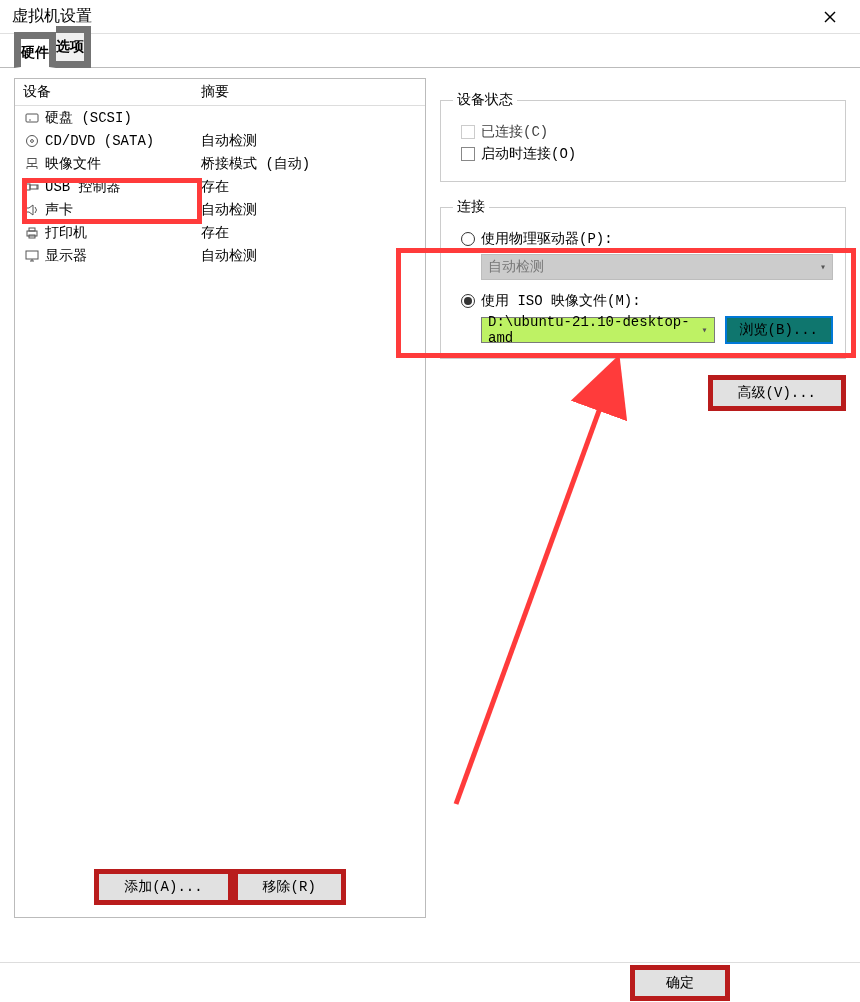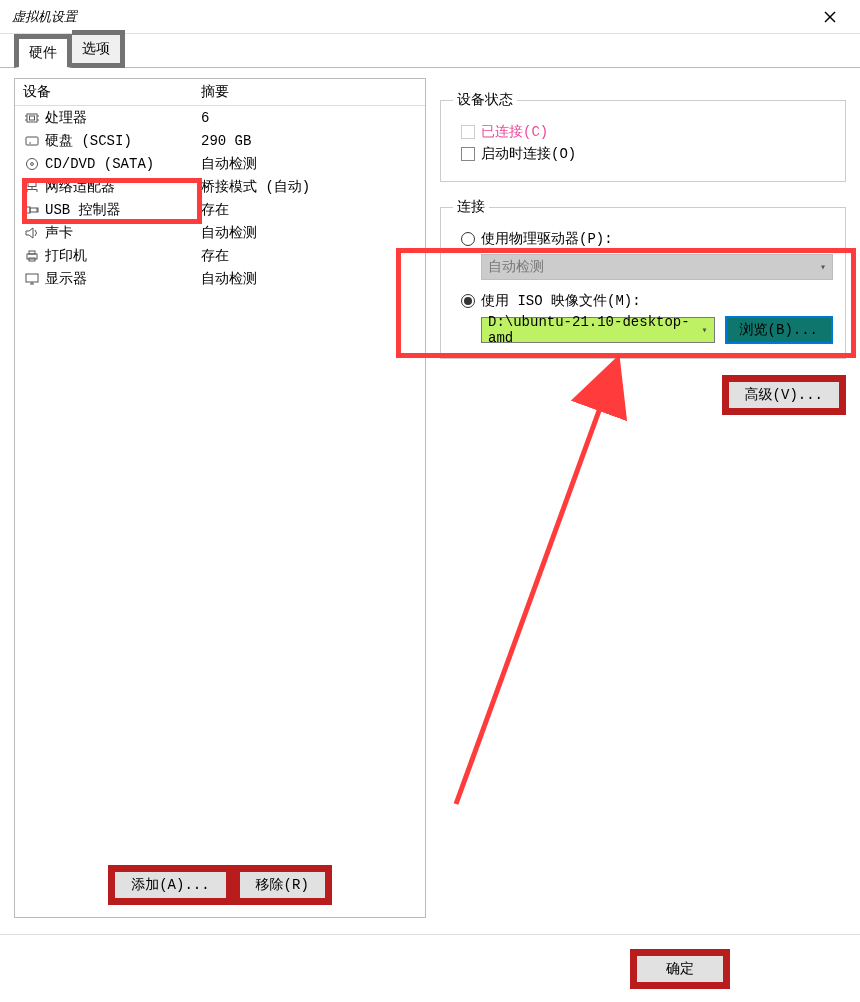--- a/index.html
+++ b/index.html
@@ -17,21 +17,21 @@
 
   
   .titlebar {
     height: 34px;
     display: flex;
     align-items: center;
     justify-content: space-between;
     padding: 0 10px 0 12px;
     border-bottom: 1px solid #e0e0e0;
   }
-  .titlebar .title { font-size: 13px; font-style: italic; }
+  .titlebar .title { font-size: 16px; }
   .titlebar .close {
     width: 40px;
     height: 30px;
     display: flex;
     align-items: center;
     justify-content: center;
     font-size: 18px;
     font-family: "Segoe UI Symbol", sans-serif;
     color: #000;
     cursor: default;
@@ -39,27 +39,28 @@
 
   
   .tabstrip {
     display: flex;
     align-items: flex-end;
     height: 34px;
     padding-left: 14px;
     border-bottom: 1px solid #bbb;
   }
   .tab {
-    padding: 5px 10px;
-    font-size: 14px;
-    border: 5px solid #737373;
+    padding: 5px 0;
+    font-size: 14px;
+    border: 7px solid #737373;
     background: #fff;
     cursor: default;
     position: relative;
     margin-bottom: -1px;
+    font-weight: bold;
   }
   .tab.active {
     background: #fff;
     border-bottom: 1px solid #fff;
     z-index: 2;
   }
   .tab.inactive {
     background: #f0f0f0;
     border-left: none;
   }
@@ -120,24 +121,24 @@
     overflow: hidden;
   }
 
   
   .left-buttons {
     display: flex;
     justify-content: center;
     padding: 10px 0 12px 0;
   }
   .btn {
-    padding: 4px 16px;
+    padding: 4px 25px;
     font-size: 14px;
     background: #e1e1e1;
-    border: 7px solid #b91c1c;
+    border: 5px solid #b91c1c;
     cursor: default;
     min-width: 86px;
     text-align: center;
   }
   .btn.highlight {
     background: #0f766e;
     border: 2px solid #0078d7;
     padding: 3px 13px;
   }
 
@@ -165,21 +166,21 @@
     font-size: 14px;
     margin: 4px 0;
     padding-left: 8px;
   }
   .chk .box {
     width: 14px; height: 14px;
     border: 1px solid #888;
     display: inline-block;
   }
   .chk.disabled .box { border-color: #ccc; }
-  .chk.disabled .lbl { color: #ec4899; }
+  .chk.disabled .lbl { color: #404040; }
 
   .rad .circle {
     width: 14px; height: 14px;
     border: 1px solid #333;
     border-radius: 50%;
     display: inline-flex;
     align-items: center;
     justify-content: center;
   }
   .rad .circle.checked::after {
@@ -246,21 +247,21 @@
     height: 460px;
     pointer-events: none;
   }
 
   
   .footer {
     position: absolute;
     left: 0;
     right: 0;
     bottom: 0;
-    height: 68px;
+    height: 40px;
     border-top: 1px solid #ddd;
     display: flex;
     align-items: center;
     justify-content: flex-end;
     padding-right: 130px;
     background: #fff;
   }
 </style>
 </head>
 <body>
@@ -284,44 +285,29 @@
 
   <div class="left-panel">
     <div class="device-header">
       <div class="col-device">设备</div>
       <div class="col-summary">摘要</div>
     </div>
 
     <div class="device-list">
 
 
-      <div class="device-row">
-        <span class="icon">
-          <svg viewBox="0 0 16 14">
-              <rect x="3" y="3" width="10" height="8" fill="none" stroke="#555"></rect>
-              <rect x="5.5" y="5" width="5" height="4" fill="none" stroke="#555"></rect>
-              <line x1="1" y1="5" x2="3" y2="5" stroke="#555"></line>
-              <line x1="1" y1="9" x2="3" y2="9" stroke="#555"></line>
-              <line x1="13" y1="5" x2="15" y2="5" stroke="#555"></line>
-              <line x1="13" y1="9" x2="15" y2="9" stroke="#555"></line>
-            </svg>
-        </span>
-        <span class="name">处理器</span>
-        <span class="summary">6</span>
-      </div>
 
       <div class="device-row">
         <span class="icon">
           <svg viewBox="0 0 16 14">
               <rect x="2" y="3" width="12" height="8" rx="1" fill="none" stroke="#555"></rect>
               <circle cx="6" cy="9" r="0.8" fill="#555"></circle>
             </svg>
         </span>
         <span class="name">硬盘 (SCSI)</span>
-        <span class="summary">290 GB</span>
       </div>
 
       <div class="device-row">
         <span class="icon">
           <svg viewBox="0 0 16 14">
               <circle cx="8" cy="7" r="5.5" fill="none" stroke="#555"></circle>
               <circle cx="8" cy="7" r="1.4" fill="none" stroke="#555"></circle>
             </svg>
         </span>
         <span class="name">CD/DVD (SATA)</span>
@@ -331,21 +317,21 @@
       <div class="device-row">
         <span class="icon">
           <svg viewBox="0 0 16 14">
               <rect x="4" y="1.5" width="8" height="5" fill="none" stroke="#555"></rect>
               <line x1="8" y1="6.5" x2="8" y2="9.5" stroke="#555"></line>
               <line x1="3" y1="9.5" x2="13" y2="9.5" stroke="#555"></line>
               <line x1="3" y1="9.5" x2="3" y2="12" stroke="#555"></line>
               <line x1="13" y1="9.5" x2="13" y2="12" stroke="#555"></line>
             </svg>
         </span>
-        <span class="name">网络适配器</span>
+        <span class="name">映像文件</span>
         <span class="summary">桥接模式 (自动)</span>
       </div>
 
       <div class="device-row">
         <span class="icon">
           <svg viewBox="0 0 16 14">
               <rect x="2" y="4" width="4" height="6" fill="none" stroke="#555"></rect>
               <rect x="6" y="5" width="8" height="4" fill="none" stroke="#555"></rect>
               <line x1="12" y1="6" x2="14" y2="6" stroke="#555"></line>
               <line x1="12" y1="8" x2="14" y2="8" stroke="#555"></line>

